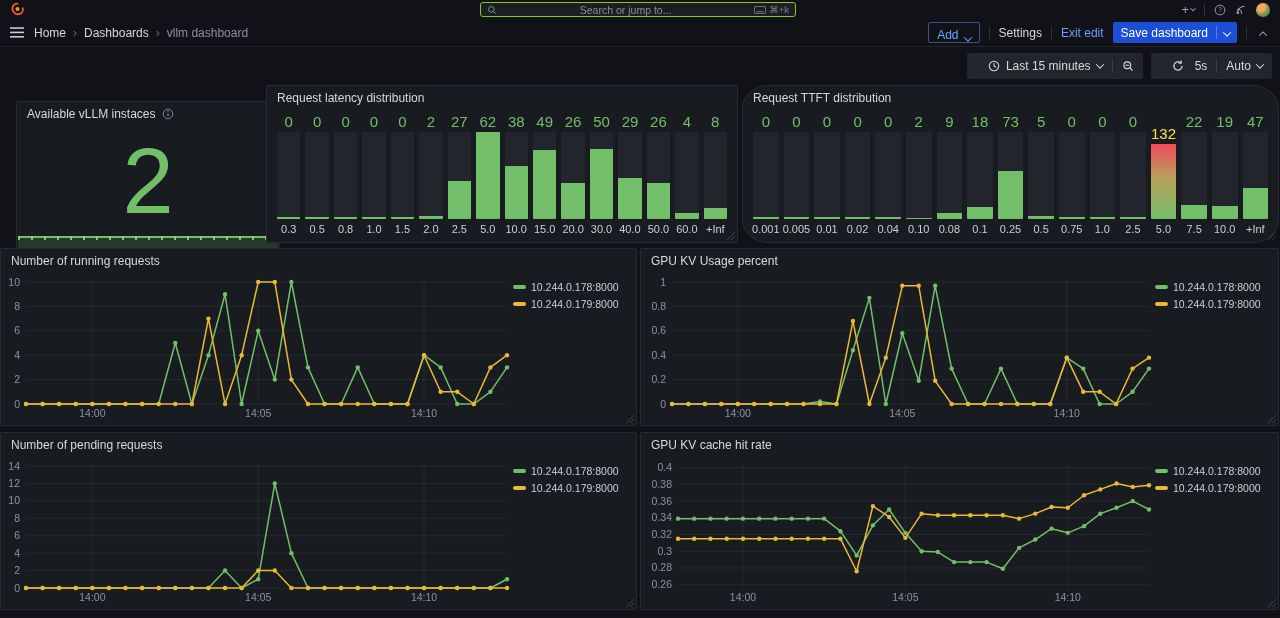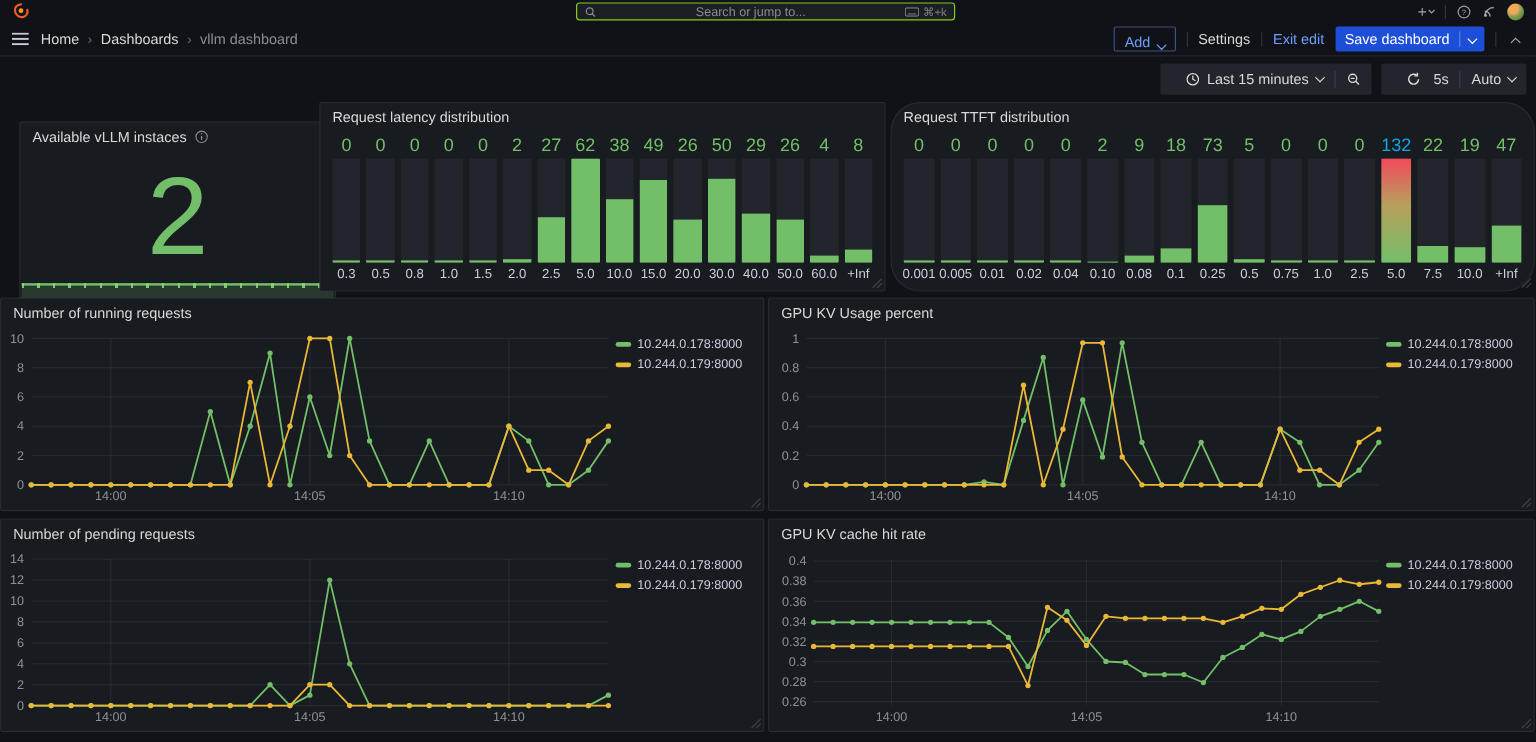--- a/index.html
+++ b/index.html
@@ -453,21 +453,21 @@
           <div class="bar-x">1.0</div>
         </div>
         <div class="hcol">
           <div class="bar-val">0</div>
           <div class="bar-track">
             <div class="bar-fill" style="height: 2px;"></div>
           </div>
           <div class="bar-x">2.5</div>
         </div>
         <div class="hcol">
-          <div class="bar-val" style="color: #0ea5e9;">132</div>
+          <div class="bar-val" style="color: #fde047; margin-top: 12px;">132</div>
           <div class="bar-track">
             <div class="bar-fill grad" style="height: 100%;"></div>
           </div>
           <div class="bar-x">5.0</div>
         </div>
         <div class="hcol">
           <div class="bar-val">22</div>
           <div class="bar-track">
             <div class="bar-fill" style="height: 16.6667%;"></div>
           </div>

